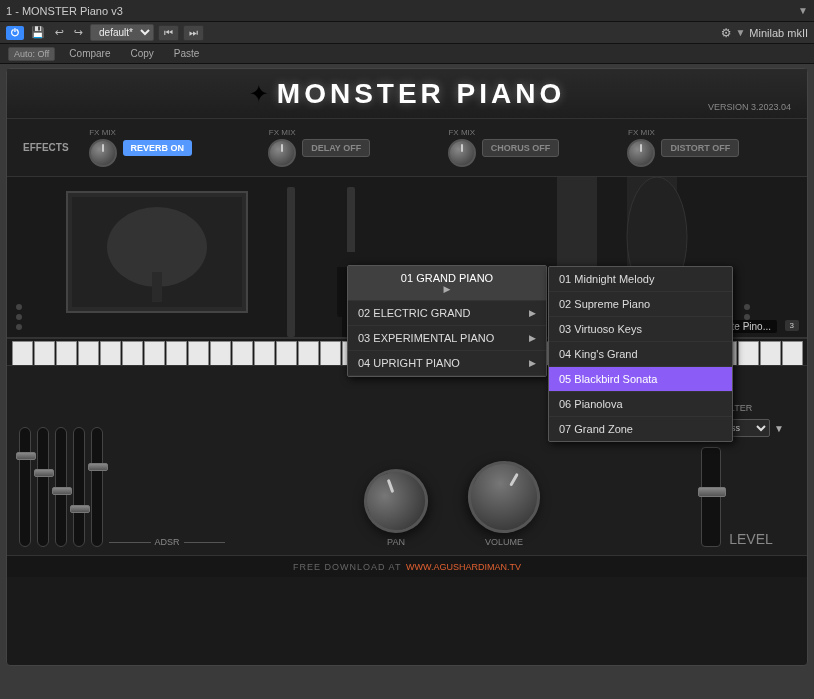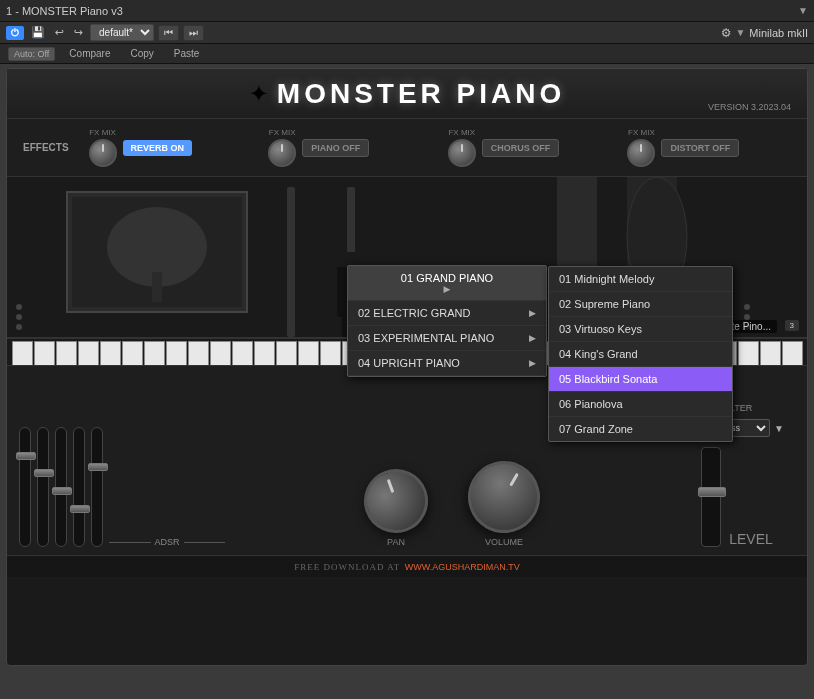--- a/index.html
+++ b/index.html
@@ -425,21 +425,20 @@
       height: 22px;
       display: flex;
       align-items: center;
       justify-content: center;
       border-top: 1px solid #333;
     }
     .footer-text {
       color: #666;
       font-size: 9px;
       letter-spacing: 1px;
-      font-family: Liberation Serif, serif;
     }
     .footer-link {
       color: #e06030;
       font-size: 9px;
     }
 
     
     .dropdown-overlay {
       position: absolute;
       top: 196px;
@@ -563,21 +562,21 @@
         <div class="knob-small"></div>
       </div>
       <button class="effect-btn on">REVERB ON</button>
     </div>
 
     <div class="effect-group">
       <div class="fx-mix-col">
         <span class="fx-mix-label">FX MIX</span>
         <div class="knob-small"></div>
       </div>
-      <button class="effect-btn off">PIANO OFF</button>
+      <button class="effect-btn off">DELAY OFF</button>
     </div>
 
     <div class="effect-group">
       <div class="fx-mix-col">
         <span class="fx-mix-label">FX MIX</span>
         <div class="knob-small"></div>
       </div>
       <button class="effect-btn off">CHORUS OFF</button>
     </div>
 

